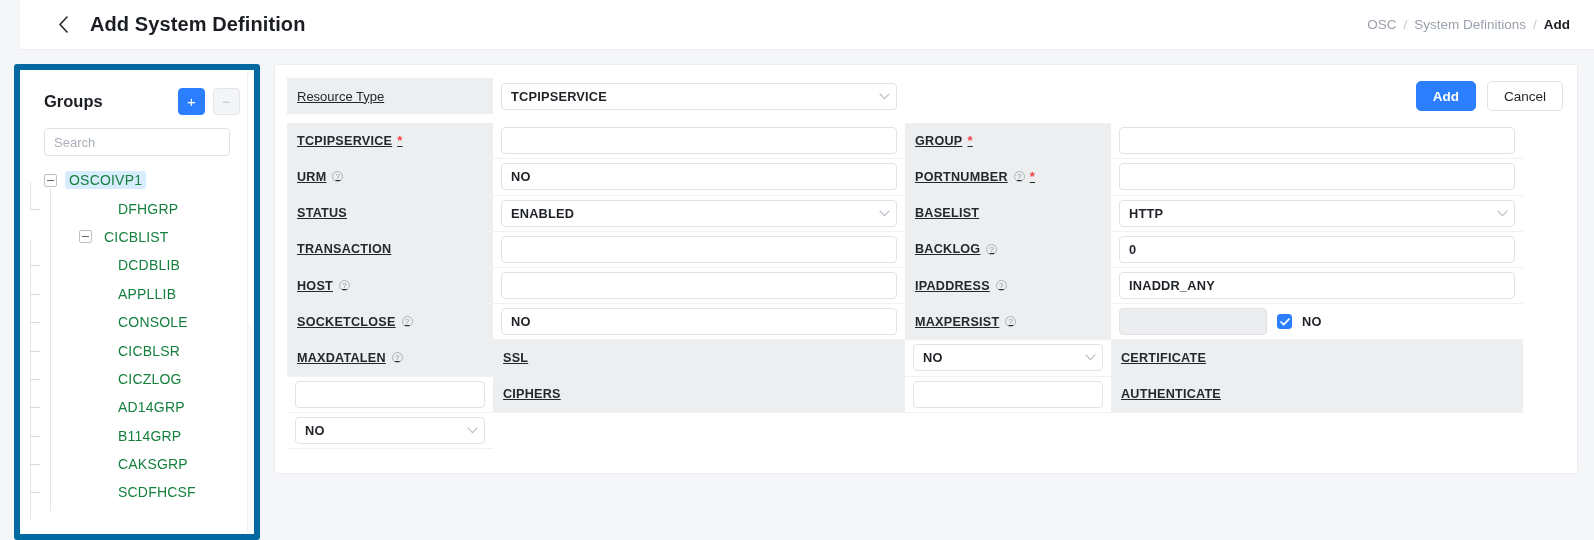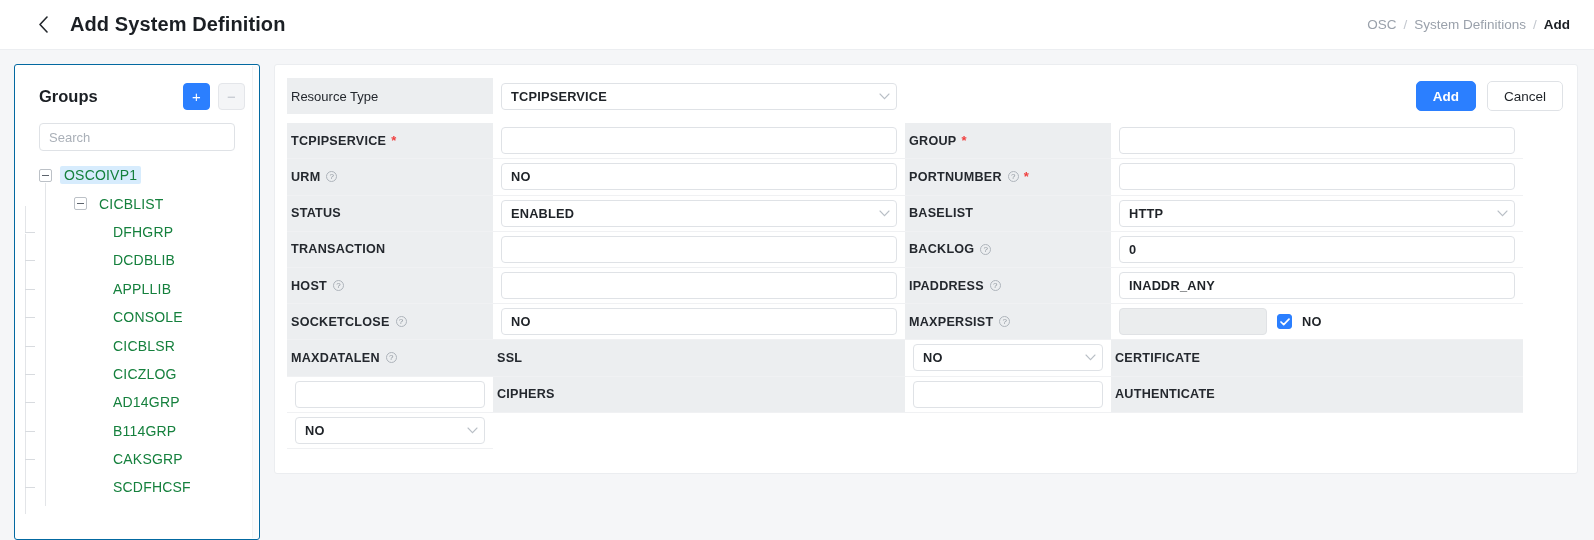--- a/index.html
+++ b/index.html
@@ -14,20 +14,21 @@
 
   
   .topbar {
     height: 50px;
     background: #ffffff;
     display: flex;
     align-items: center;
     padding: 0 24px 0 34px;
     border-bottom: 1px solid #eceef1;
     position: relative;
+    margin-left: 20px;
   }
   .back-icon {
     width: 18px; height: 18px;
     display: flex; align-items: center; justify-content: center;
     cursor: pointer;
     color: #23272c;
     flex: 0 0 auto;
     margin-right: 18px;
   }
   .page-title {
@@ -59,21 +60,21 @@
     padding: 14px 16px 0 14px;
     gap: 14px;
     height: 490px;
   }
 
   
   .sidebar {
     width: 246px;
     flex: 0 0 246px;
     background: #ffffff;
-    border: 1px solid #0369a1;
+    border: 6px solid #0369a1;
     border-radius: 3px;
     height: 476px;
     padding: 16px 0 0 0;
     overflow: hidden;
     position: relative;
   }
   .groups-head {
     display: flex;
     align-items: center;
     padding: 0 14px 0 24px;
@@ -228,26 +229,27 @@
   }
   .cell-label,
   .cell-value {
     border-bottom: 1px solid #f0f1f3;
     height: 36.2px;
     display: flex;
     align-items: center;
   }
   .cell-label {
     background: #eceef0;
-    padding: 0 0 0 4px;
+    padding: 0 0 0 10px;
     font-size: 12.6px;
     font-weight: bold;
     letter-spacing: 0.25px;
     color: #24282e;
     gap: 4px;
+    text-decoration: underline;
   }
   .cell-label.normal-case {
     font-weight: normal;
     font-size: 13px;
     letter-spacing: 0;
   }
   .cell-value {
     background: #ffffff;
     padding: 0 8px 0 8px;
   }
@@ -376,29 +378,29 @@
 
     <div class="tree">
       <div class="guide1"></div>
 
       <div class="tnode lvl1">
         <div class="toggle"></div>
         <span class="tlabel selected">OSCOIVP1</span>
       </div>
 
 
+      <div class="tnode lvl3">
+        <span class="leaf-vert" style="bottom:14px;"></span>
+        <span class="leaf-dash"></span>
+        <span class="tlabel">DFHGRP</span>
+      </div>
+
       <div class="tnode lvl2">
         <div class="toggle"></div>
         <span class="tlabel">CICBLIST</span>
-      </div>
-
-      <div class="tnode lvl3">
-        <span class="leaf-vert" style="bottom:14px;"></span>
-        <span class="leaf-dash"></span>
-        <span class="tlabel">DFHGRP</span>
       </div>
 
       <div class="tnode lvl3">
         <span class="leaf-vert"></span>
         <span class="leaf-dash"></span>
         <span class="tlabel">DCDBLIB</span>
       </div>
       <div class="tnode lvl3">
         <span class="leaf-vert"></span>
         <span class="leaf-dash"></span>

